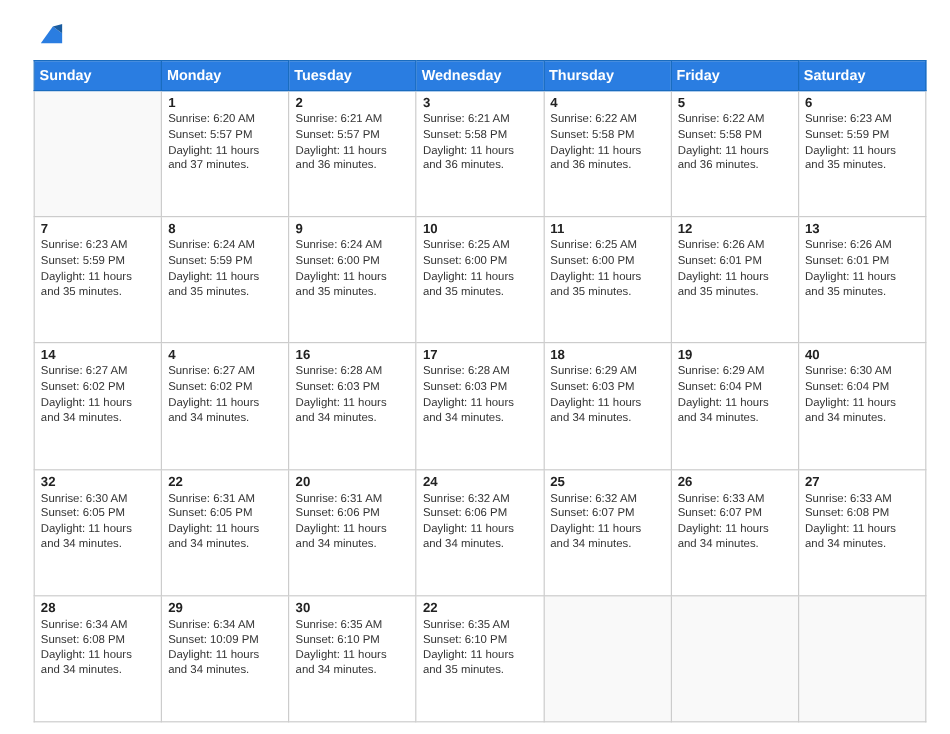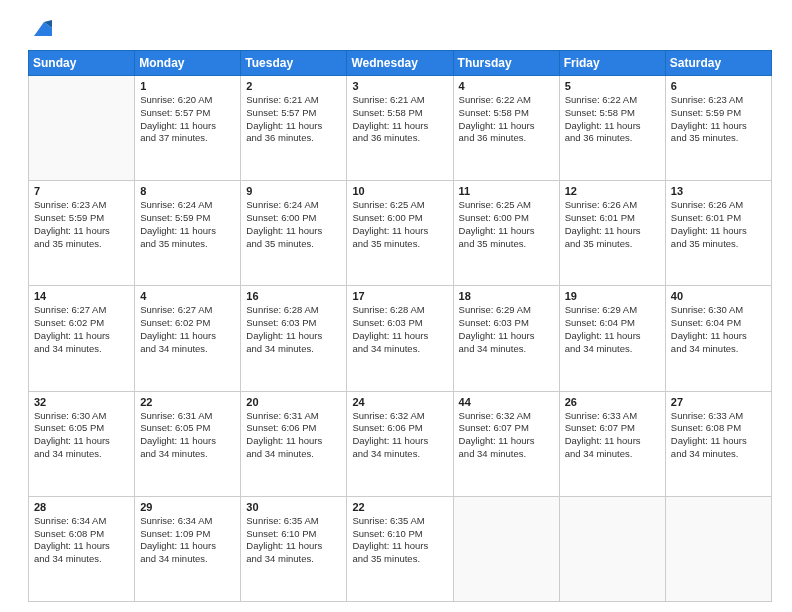--- a/index.html
+++ b/index.html
@@ -298,21 +298,21 @@
             <span class="cell-line">and 34 minutes.</span>
           </td>
           <td>
             <span class="day-num">24</span>
             <span class="cell-line">Sunrise: 6:32 AM</span>
             <span class="cell-line">Sunset: 6:06 PM</span>
             <span class="cell-line">Daylight: 11 hours</span>
             <span class="cell-line">and 34 minutes.</span>
           </td>
           <td>
-            <span class="day-num">44</span>
+            <span class="day-num">25</span>
             <span class="cell-line">Sunrise: 6:32 AM</span>
             <span class="cell-line">Sunset: 6:07 PM</span>
             <span class="cell-line">Daylight: 11 hours</span>
             <span class="cell-line">and 34 minutes.</span>
           </td>
           <td>
             <span class="day-num">26</span>
             <span class="cell-line">Sunrise: 6:33 AM</span>
             <span class="cell-line">Sunset: 6:07 PM</span>
             <span class="cell-line">Daylight: 11 hours</span>
@@ -330,21 +330,21 @@
           <td>
             <span class="day-num">28</span>
             <span class="cell-line">Sunrise: 6:34 AM</span>
             <span class="cell-line">Sunset: 6:08 PM</span>
             <span class="cell-line">Daylight: 11 hours</span>
             <span class="cell-line">and 34 minutes.</span>
           </td>
           <td>
             <span class="day-num">29</span>
             <span class="cell-line">Sunrise: 6:34 AM</span>
-            <span class="cell-line">Sunset: 1:09 PM</span>
+            <span class="cell-line">Sunset: 10:09 PM</span>
             <span class="cell-line">Daylight: 11 hours</span>
             <span class="cell-line">and 34 minutes.</span>
           </td>
           <td>
             <span class="day-num">30</span>
             <span class="cell-line">Sunrise: 6:35 AM</span>
             <span class="cell-line">Sunset: 6:10 PM</span>
             <span class="cell-line">Daylight: 11 hours</span>
             <span class="cell-line">and 34 minutes.</span>
           </td>

